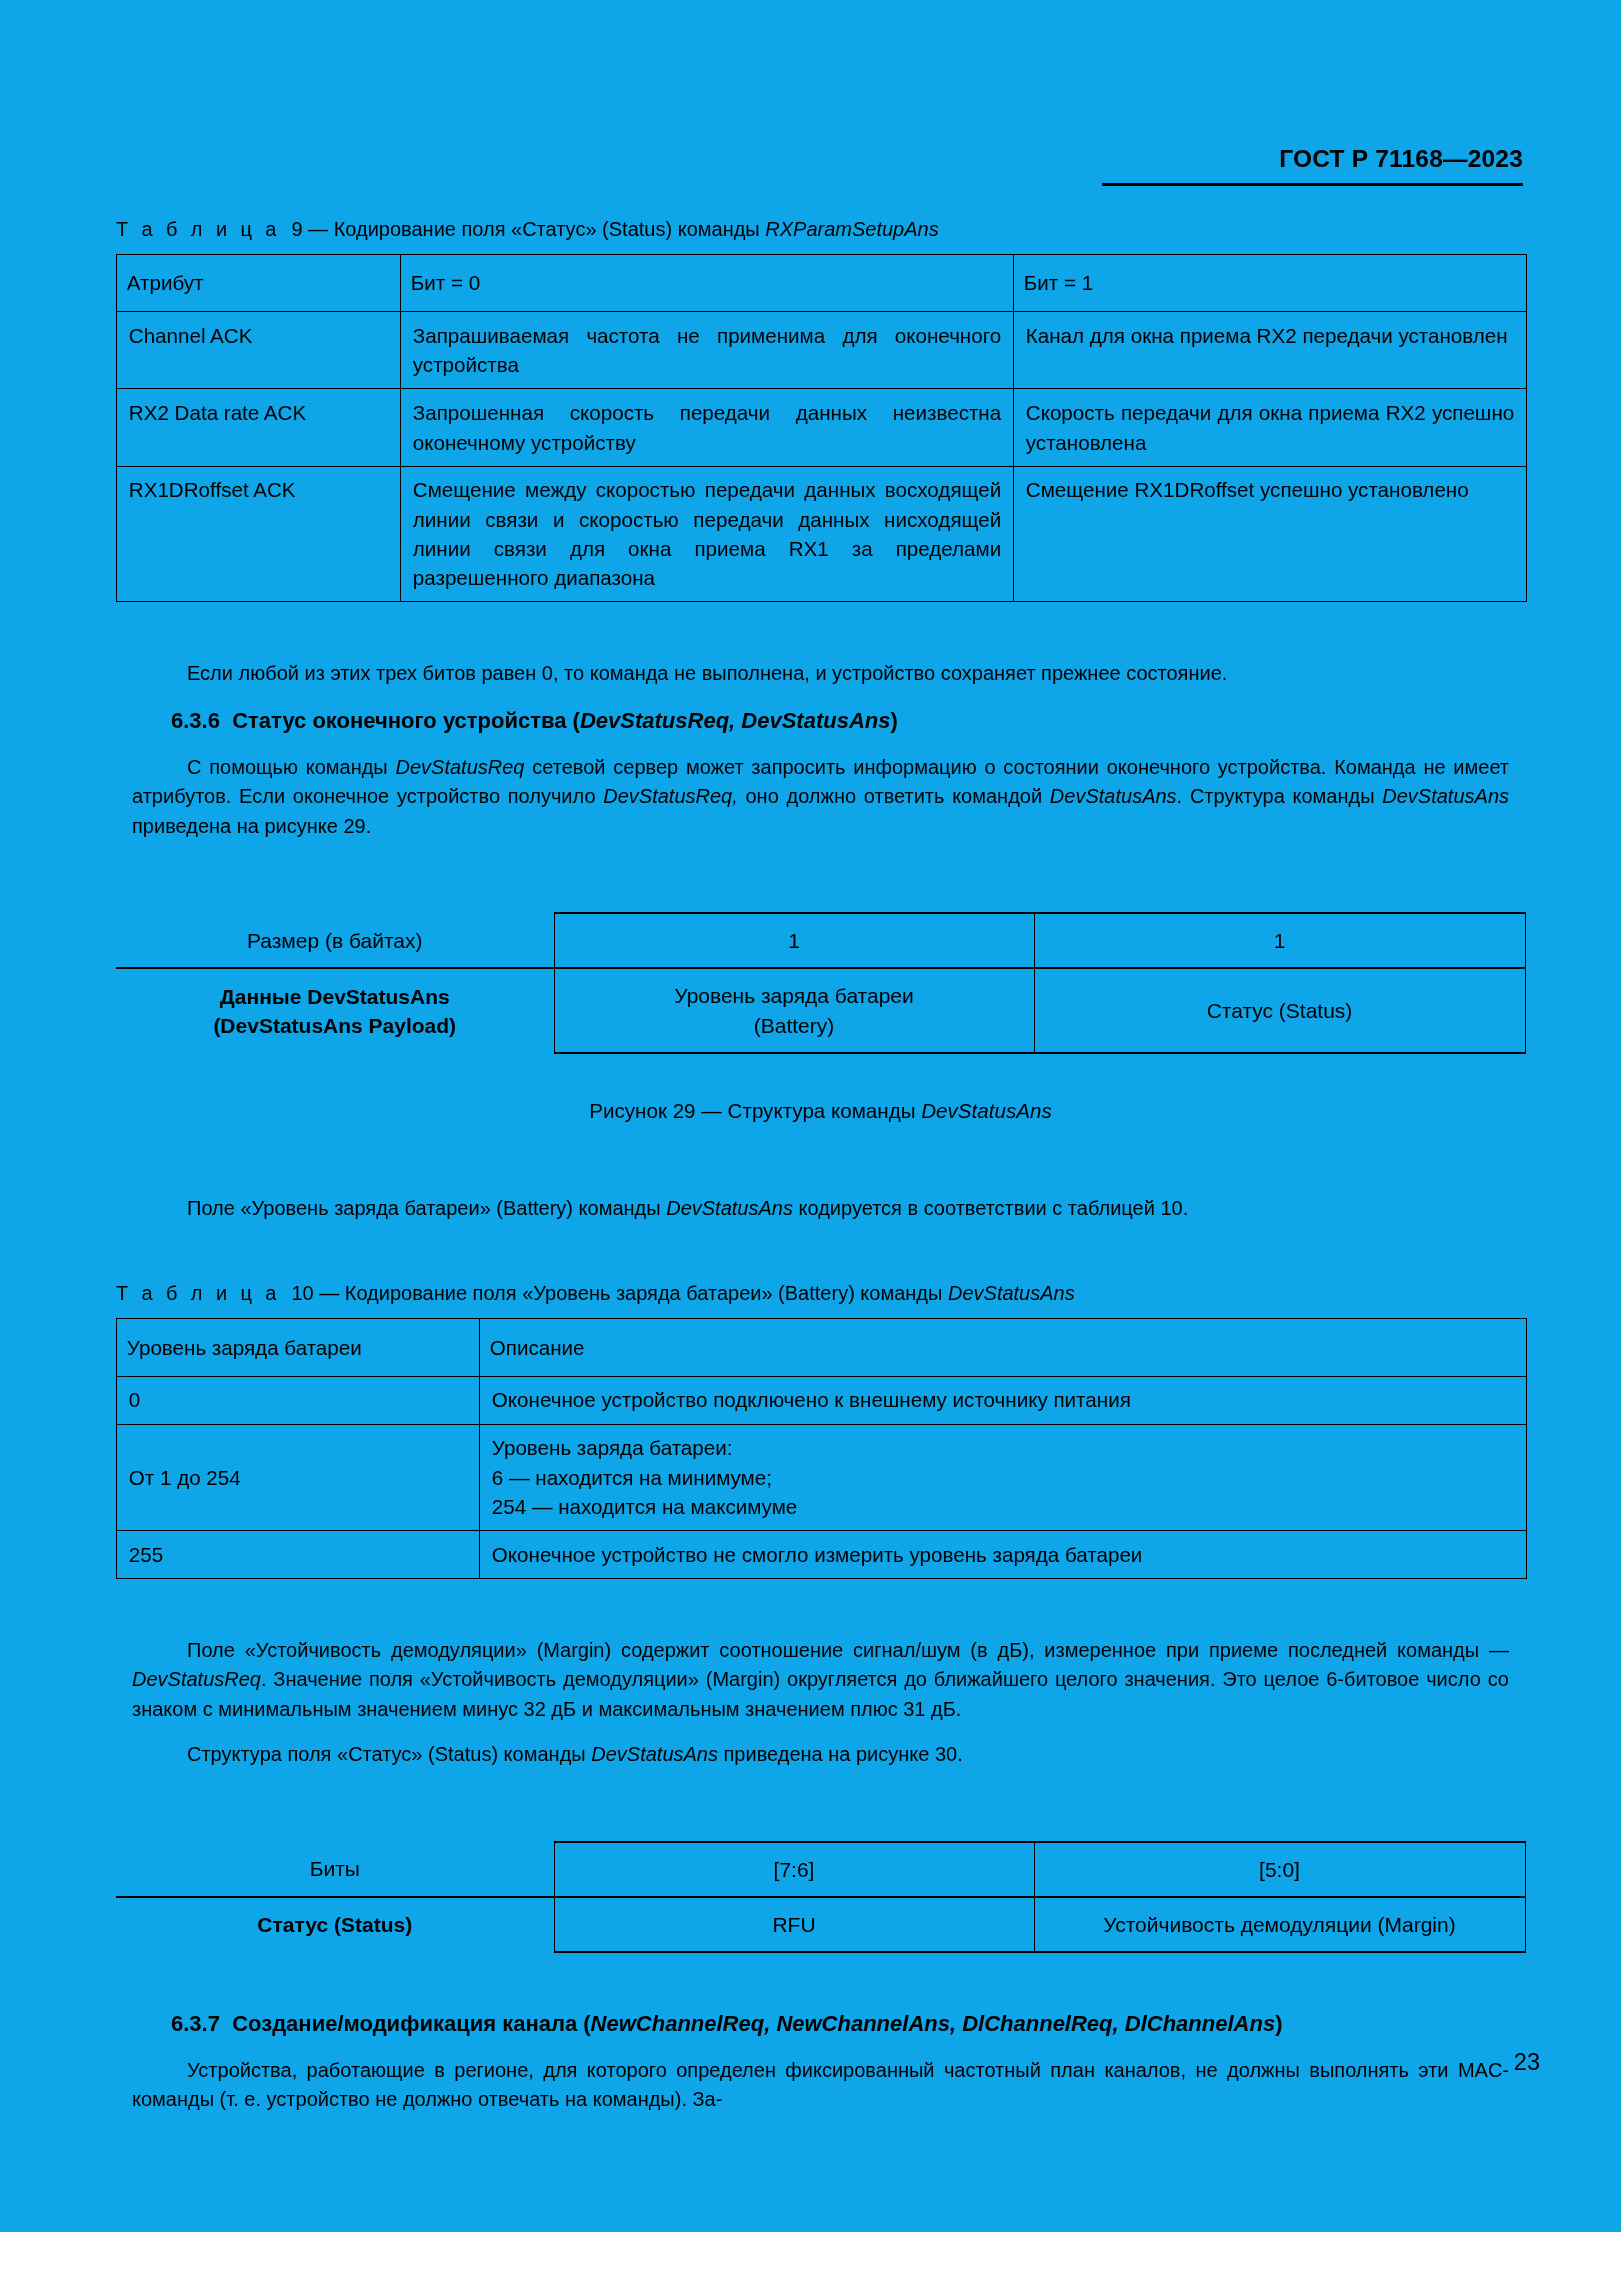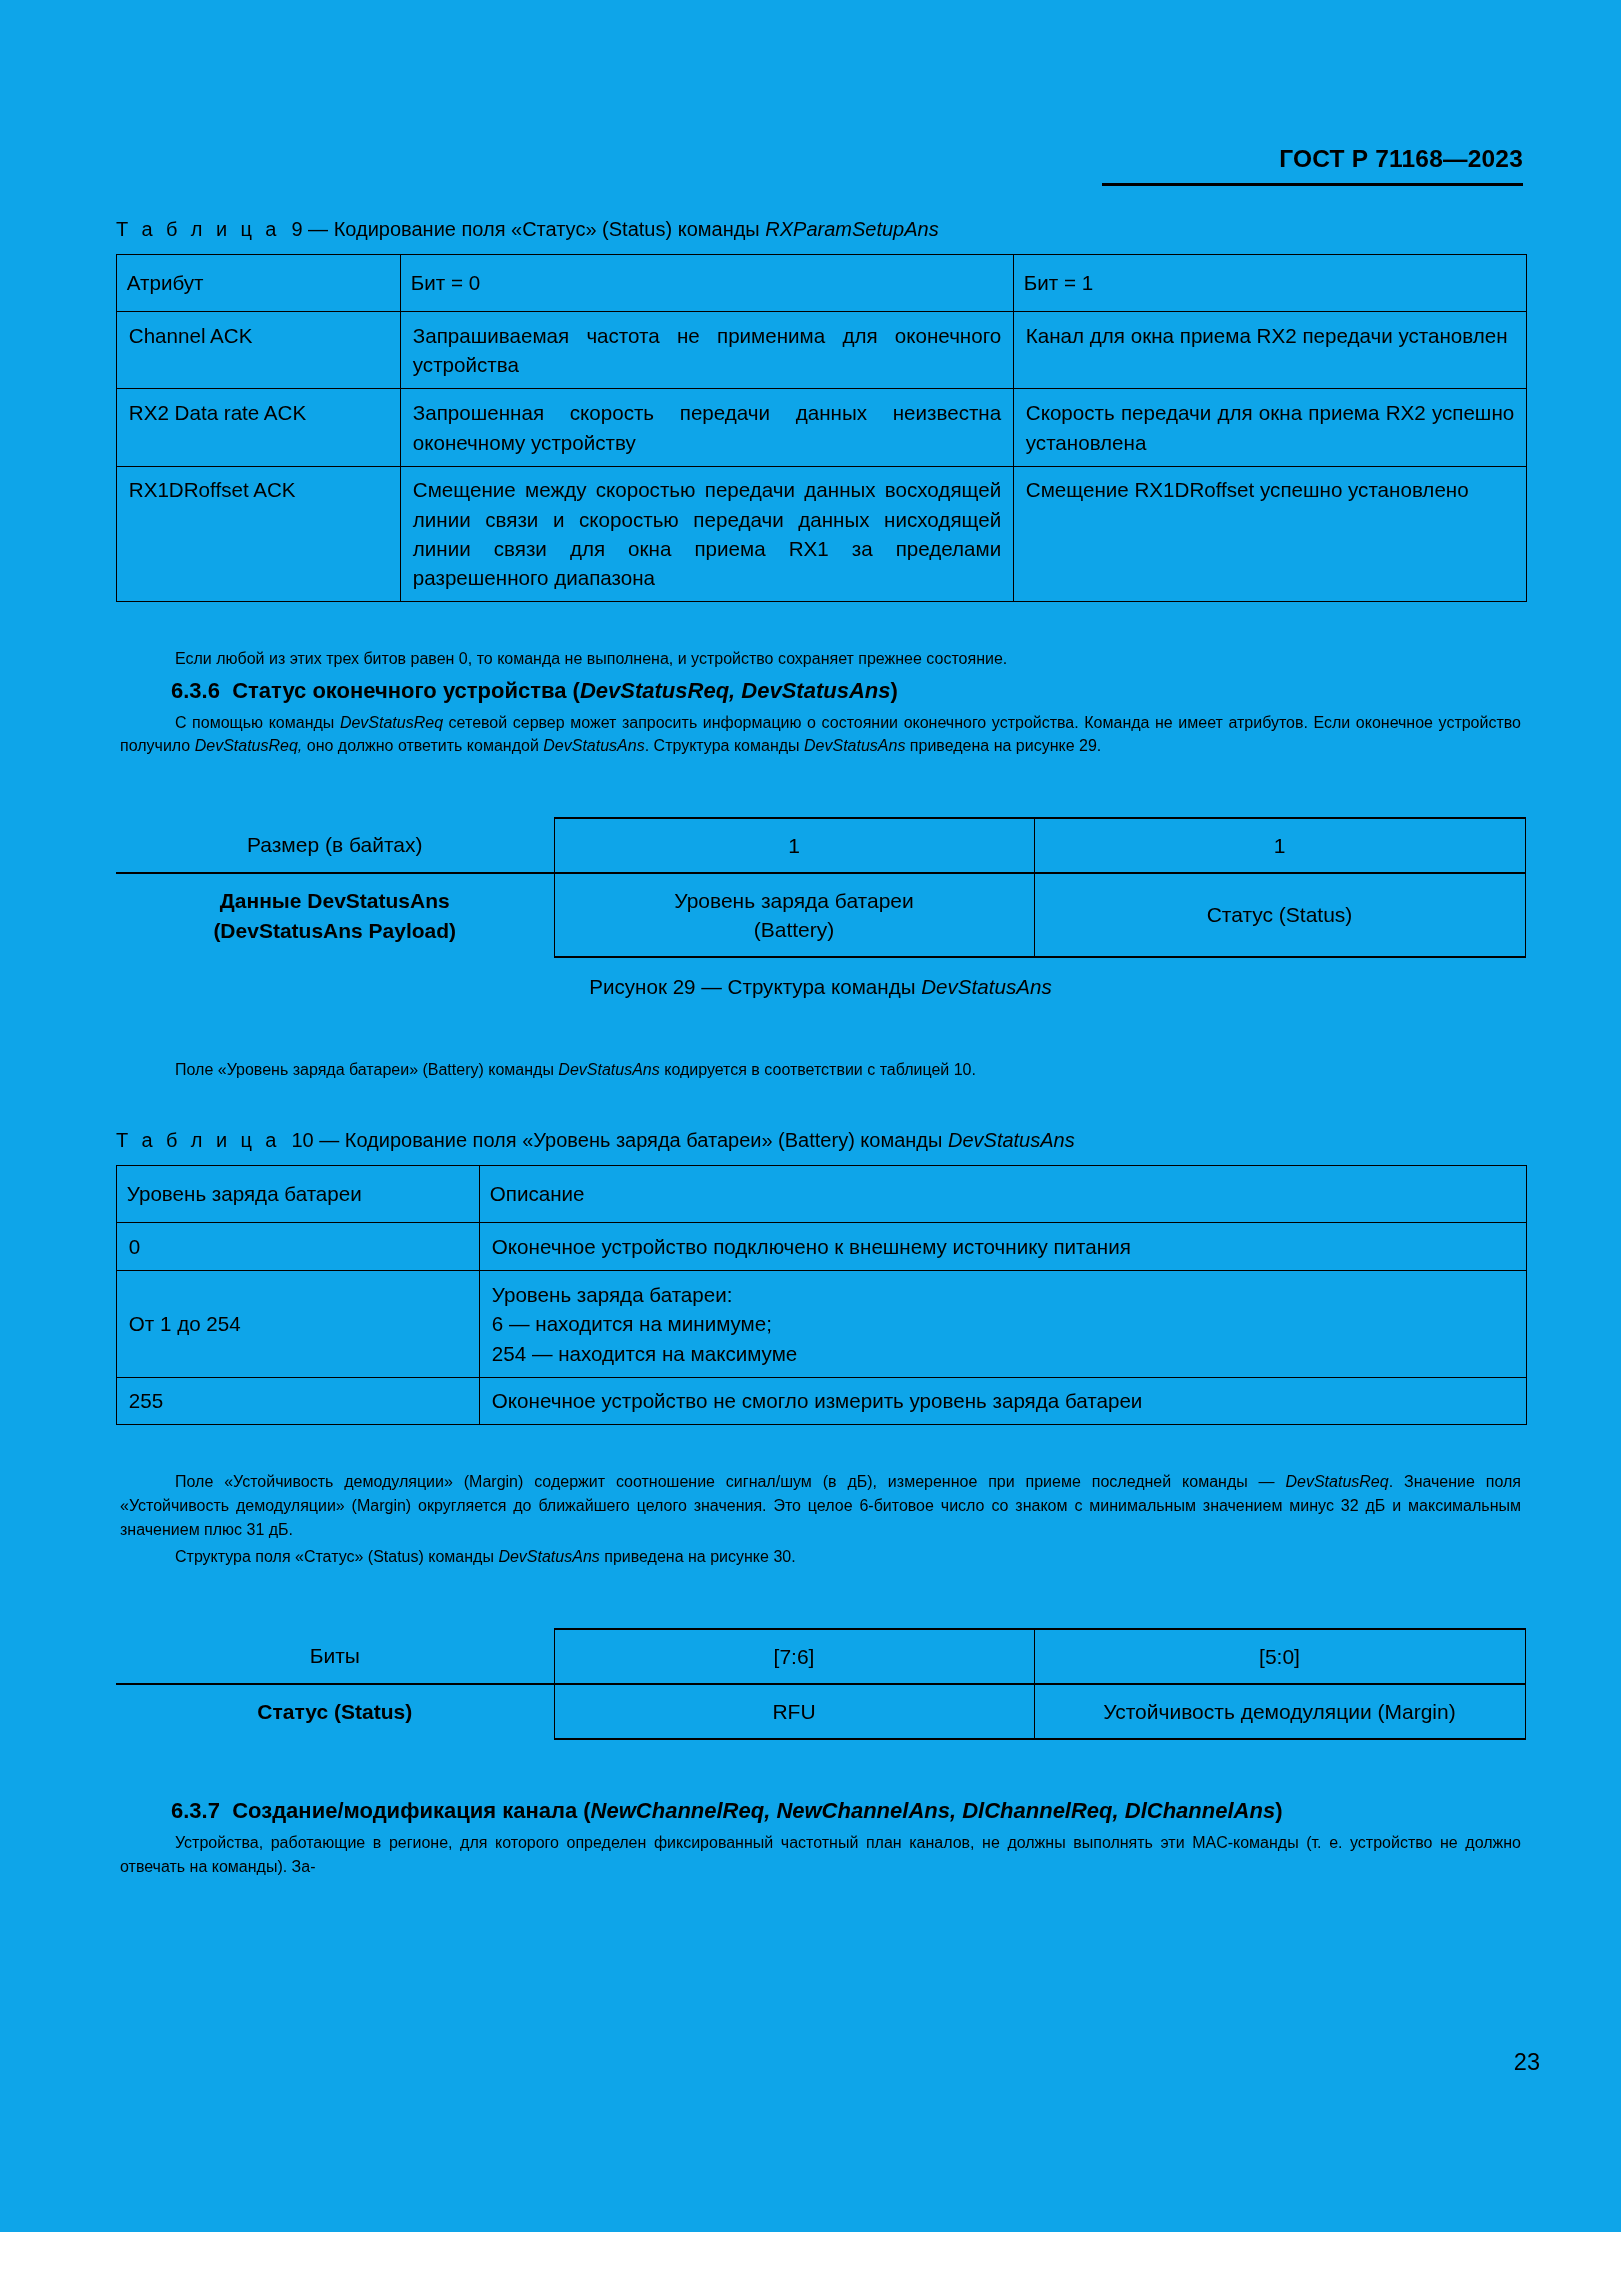--- a/index.html
+++ b/index.html
@@ -76,23 +76,23 @@
     text-align: center;
     vertical-align: middle;
     padding: 13.7px 9.8px;
   }
   table.doc .c { text-align: left; }
   table.doc .j { text-align: justify; text-align-last: left; }
   table.doc .m { vertical-align: middle; }
 
   
   p.para {
-    font-size: 16px;
+    font-size: 20px;
     line-height: 1.48;
-    margin: 4px;
+    margin: 16px;
     text-align: justify;
     text-align-last: left;
     text-indent: 55px;
     hyphens: manual;
   }
   h3.head {
     font-size: 22px;
     line-height: 1.45;
     font-weight: bold;
     margin: 0;
@@ -131,21 +131,21 @@
   }
   table.figtbl tr.r2 td.box {
     border-bottom: 2.9px solid #000;
   }
   table.figtbl tr.r1 td.box {
     border-top: 2.9px solid #000;
   }
   .figcap {
     text-align: center;
     font-size: 20.6px;
-    margin-top: 17px;
+    margin-top: 45px;
   }
   .spacer-md { height: 41px; }
   .spacer-lg { height: 55px; }
 
   
   .page-number {
     position: absolute;
     right: 81px;
     top: 2049px;
     font-size: 23.5px;

